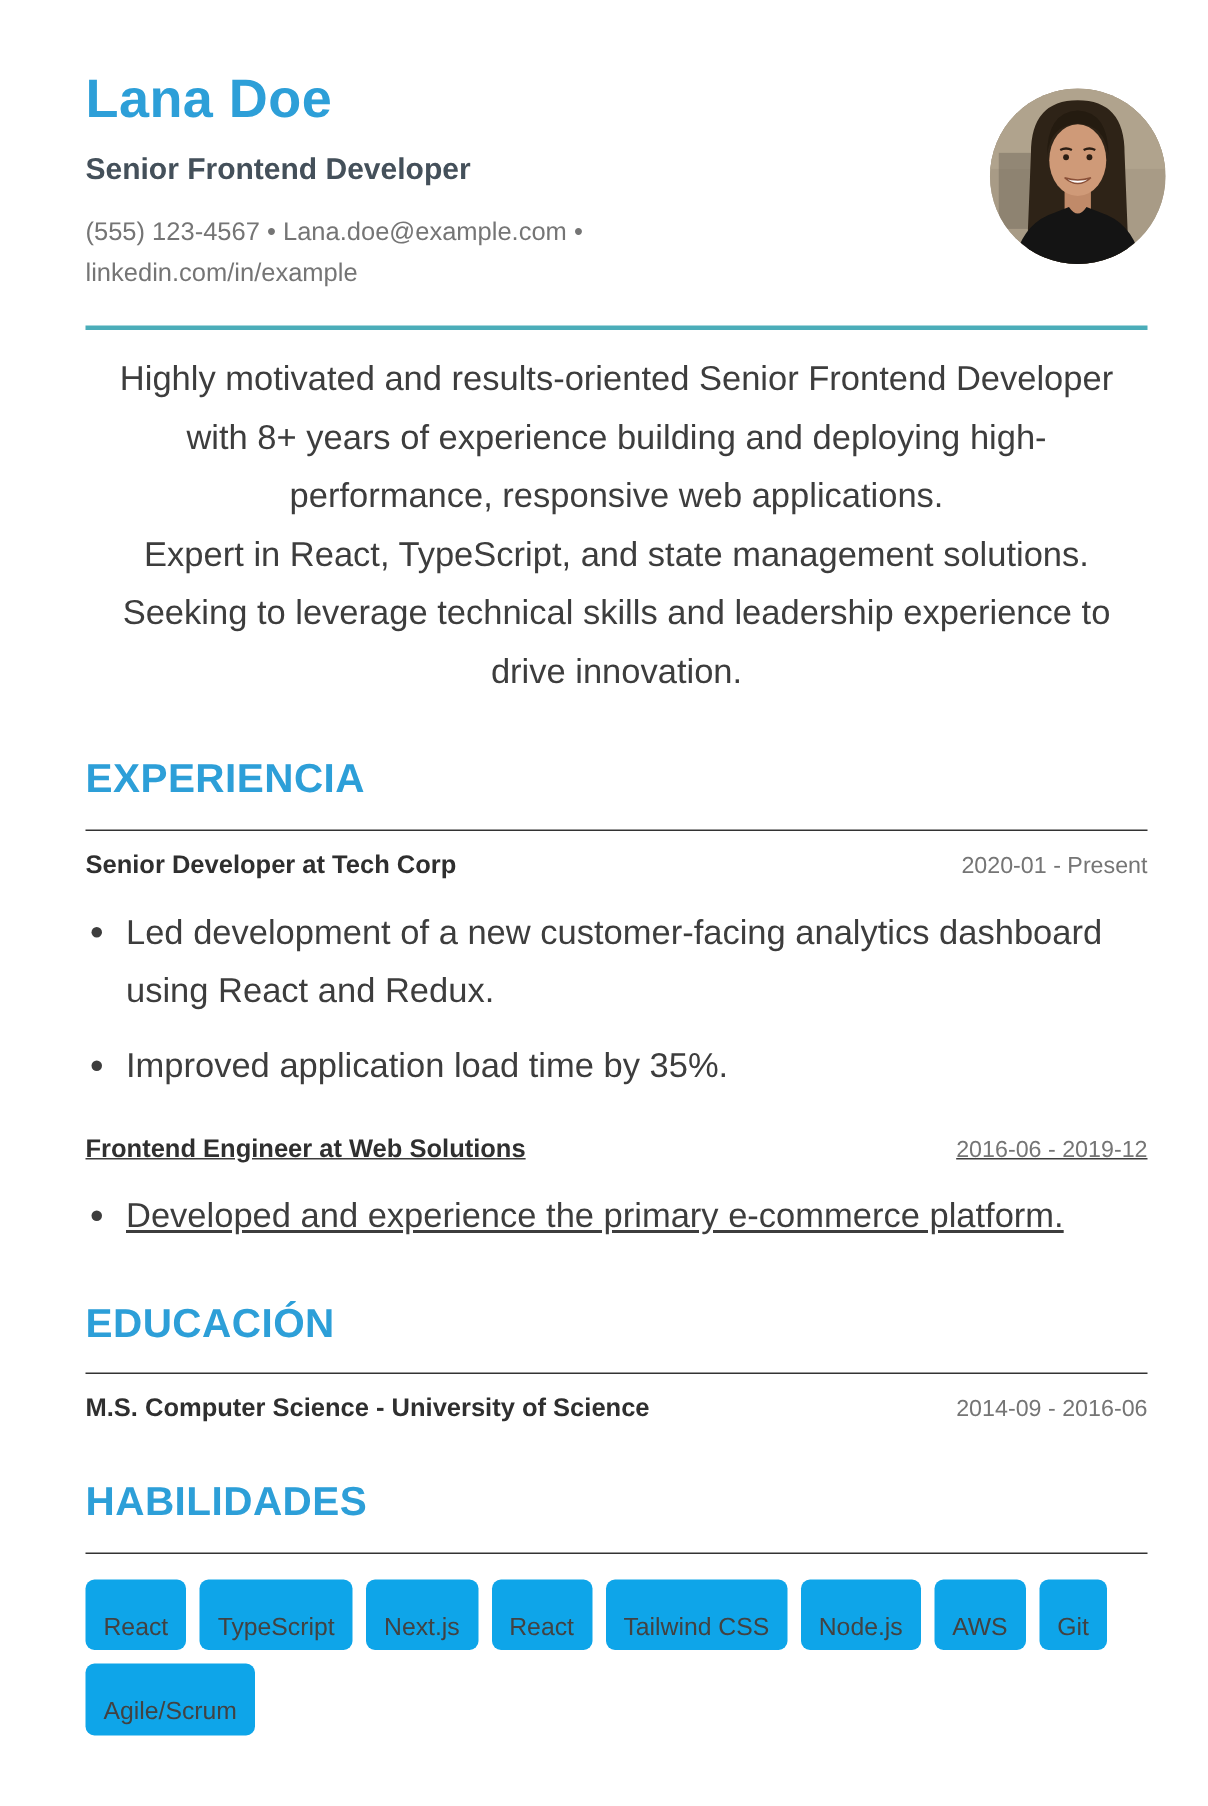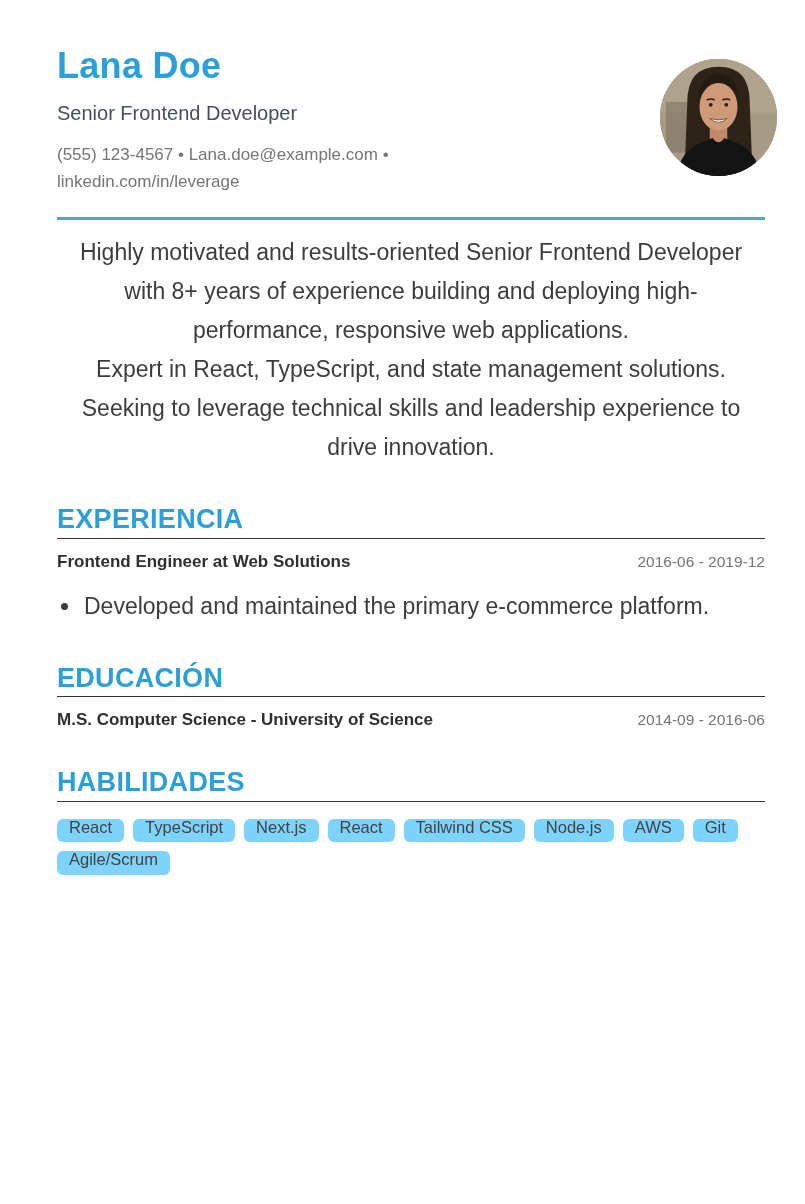--- a/index.html
+++ b/index.html
@@ -25,21 +25,21 @@
     margin: 0;
     font-size: 36px;
     line-height: 1.15;
     font-weight: bold;
     color: #2d9fd8;
     letter-spacing: 0.3px;
   }
   .job-title {
     margin-top: 16px;
     font-size: 20px;
-    font-weight: normal;
+    font-weight: bold;
     color: #44505a;
   }
   .contact {
     margin-top: 16px;
     font-size: 17px;
     line-height: 27px;
     color: #757575;
     max-width: 470px;
   }
   .photo {
@@ -63,33 +63,33 @@
   
   h2.section-heading {
     margin: 36px 0 0 0;
     font-size: 27px;
     line-height: 1.2;
     font-weight: bold;
     color: #2d9fd8;
     letter-spacing: 0.3px;
   }
   h2.ruled {
-    padding-bottom: 2px;
+    padding-bottom: 17px;
     border-bottom: 1px solid #333333;
   }
   .body-text {
     margin: 13px 0 0 0;
     font-size: 23px;
     line-height: 39px;
     color: #3d3d3d;
     text-align: center;
   }
 
   .job { margin-top: 0; }
-  .job + .job { margin-top: 26px; }
+  .job + .job { margin-top: 26px; text-decoration: underline; }
   .job-row {
     display: flex;
     justify-content: space-between;
     align-items: baseline;
     margin-top: 13px;
   }
   .job-name {
     font-size: 17px;
     font-weight: bold;
     color: #2f2f2f;
@@ -112,40 +112,40 @@
   }
   ul.bullets li:last-child { margin-bottom: 0; }
 
   .tags {
     display: flex;
     flex-wrap: wrap;
     gap: 9px;
     margin-top: 17px;
   }
   .tag {
-    background: #7dd3fc;
+    background: #0ea5e9;
     color: #424242;
     font-size: 16.5px;
     line-height: 1;
-    padding: 0 12px 7px 12px;
+    padding: 24px 12px 7px 12px;
     border-radius: 6px;
     white-space: nowrap;
   }
 </style>
 </head>
 <body>
 
 <div class="page">
 
   <header class="header">
     <h1 class="name">Lana Doe</h1>
     <div class="job-title">Senior Frontend Developer</div>
     <div class="contact">
       <span>(555) 123-4567 • Lana.doe@example.com •</span><br>
-      <span>linkedin.com/in/leverage</span>
+      <span>linkedin.com/in/example</span>
     </div>
 
     <div class="photo">
       <svg width="117" height="117" viewBox="0 0 120 120">
         <rect x="0" y="0" width="120" height="120" fill="#a89b86"></rect>
         <rect x="0" y="0" width="120" height="55" fill="#b0a38d"></rect>
         <rect x="6" y="44" width="22" height="52" fill="#6f6659" opacity="0.45"></rect>
         <path d="M28 44 Q28 8 60 8 Q92 8 92 44 L95 120 L25 120 Z" fill="#2e2317"></path>
         <rect x="51" y="66" width="18" height="22" fill="#c08a69"></rect>
         <ellipse cx="60" cy="49" rx="19.5" ry="24.5" fill="#cf9a78"></ellipse>
@@ -165,28 +165,38 @@
   <section>
     <p class="body-text">
       <span>Highly motivated and results-oriented Senior Frontend Developer with 8+ years of experience building and deploying high-performance, responsive web applications.</span><br>
       <span>Expert in React, TypeScript, and state management solutions. Seeking to leverage technical skills and leadership experience to drive innovation.</span>
     </p>
   </section>
 
   <section>
     <h2 class="section-heading ruled">EXPERIENCIA</h2>
 
+    <div class="job">
+      <div class="job-row">
+        <span class="job-name">Senior Developer at Tech Corp</span>
+        <span class="job-dates">2020-01 - Present</span>
+      </div>
+      <ul class="bullets">
+        <li>Led development of a new customer-facing analytics dashboard using React and Redux.</li>
+        <li>Improved application load time by 35%.</li>
+      </ul>
+    </div>
 
     <div class="job">
       <div class="job-row">
         <span class="job-name">Frontend Engineer at Web Solutions</span>
         <span class="job-dates">2016-06 - 2019-12</span>
       </div>
       <ul class="bullets">
-        <li>Developed and maintained the primary e-commerce platform.</li>
+        <li>Developed and experience the primary e-commerce platform.</li>
       </ul>
     </div>
   </section>
 
   <section>
     <h2 class="section-heading ruled">EDUCACIÓN</h2>
     <div class="job-row">
       <span class="job-name">M.S. Computer Science - University of Science</span>
       <span class="job-dates">2014-09 - 2016-06</span>
     </div>

